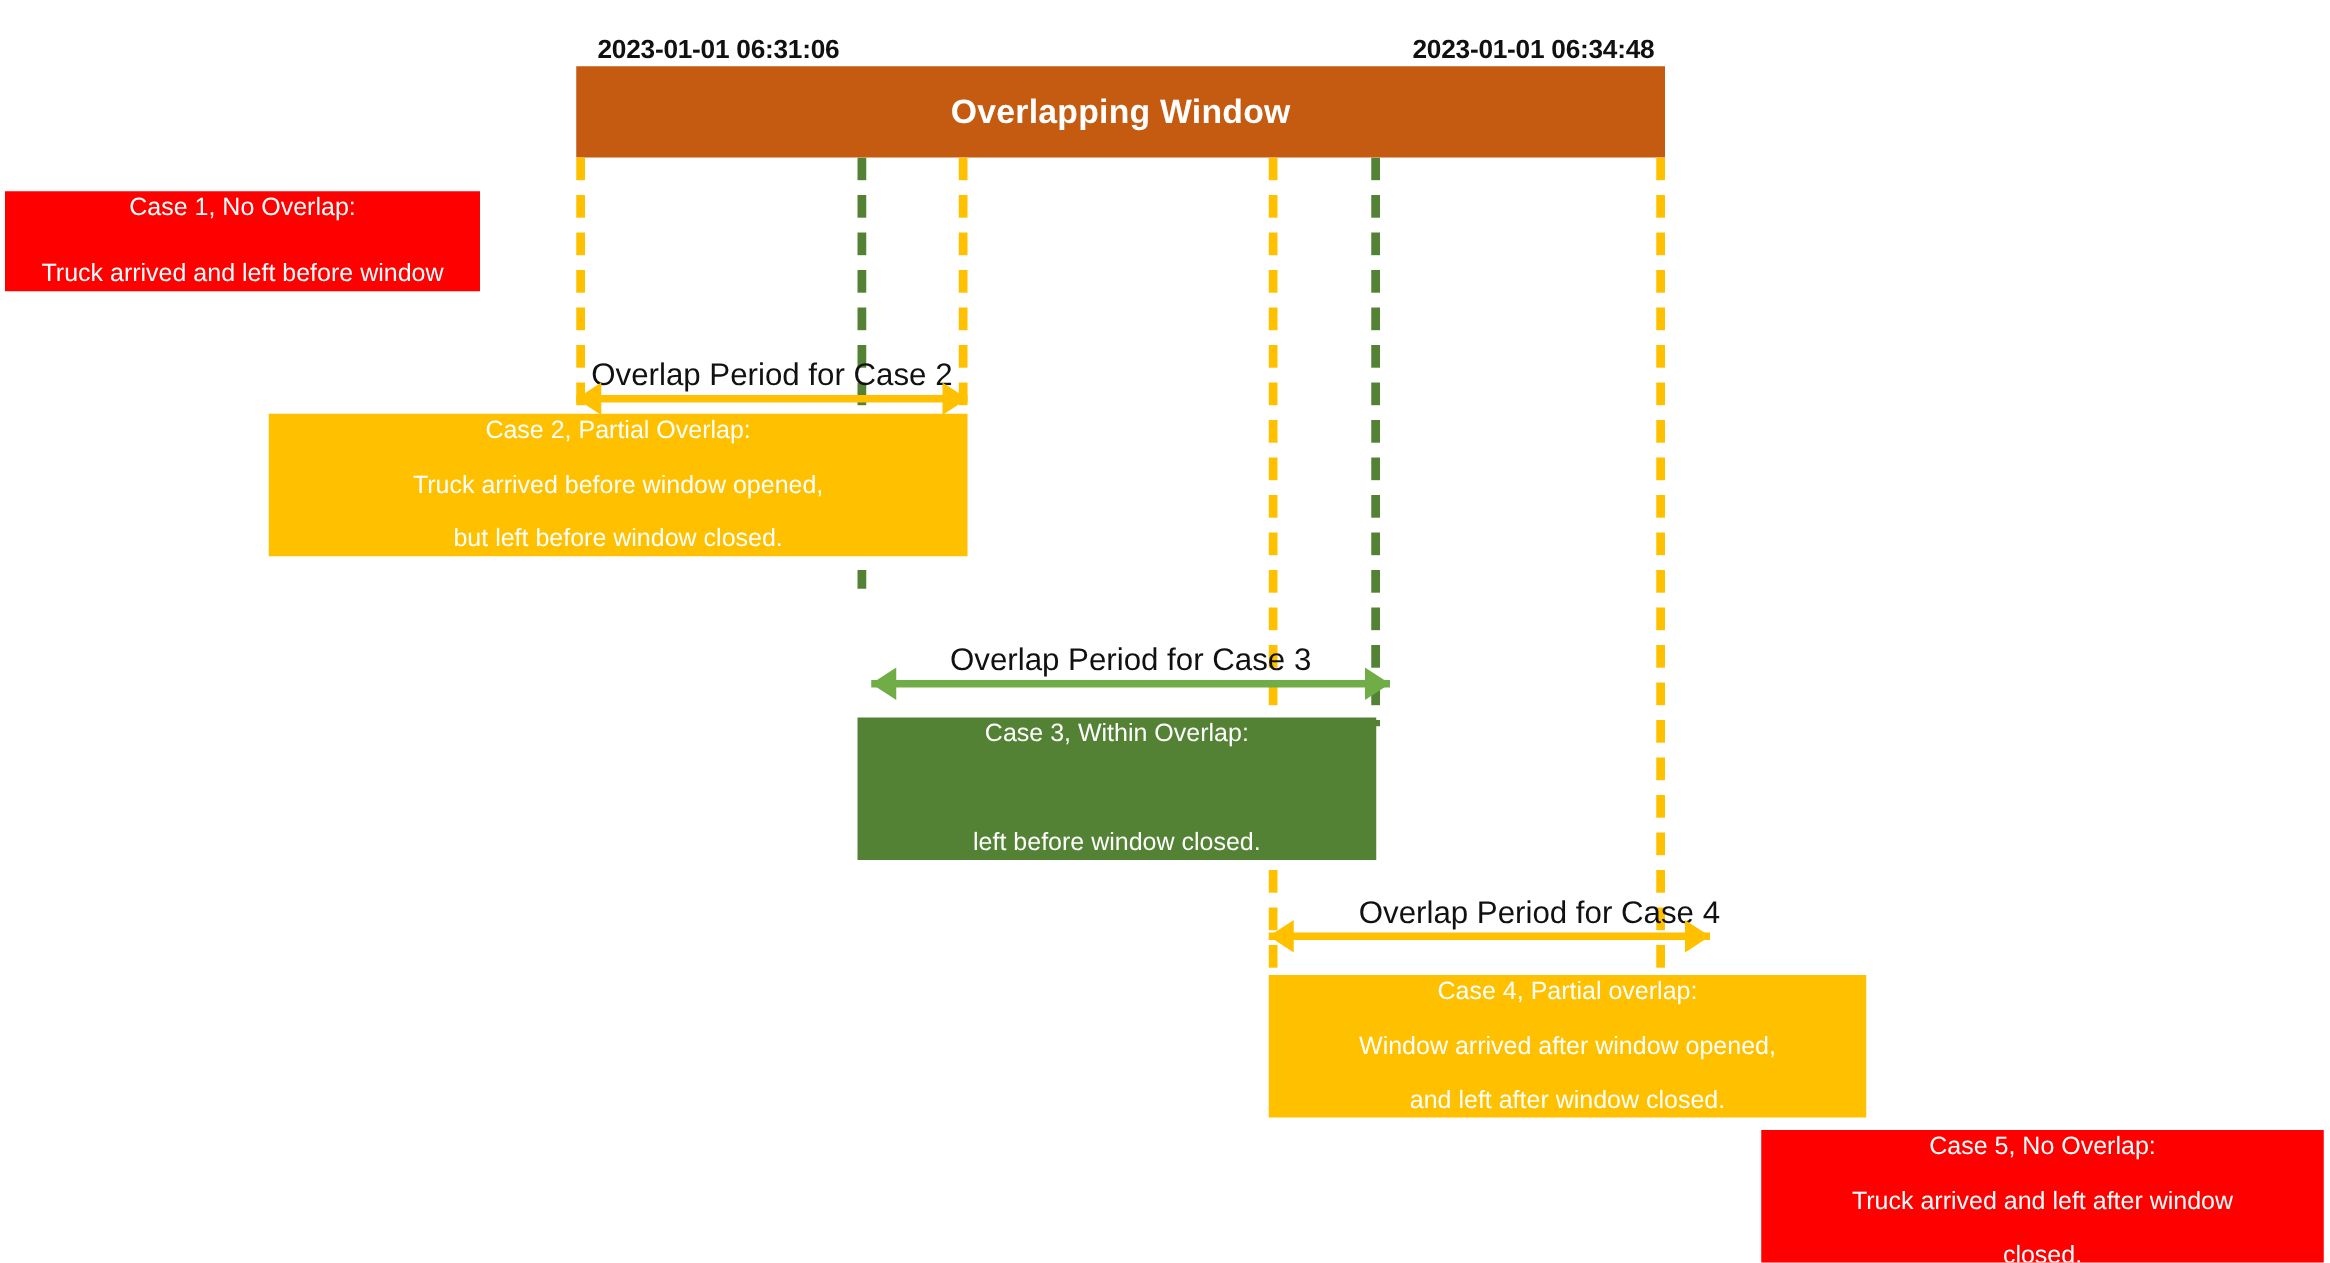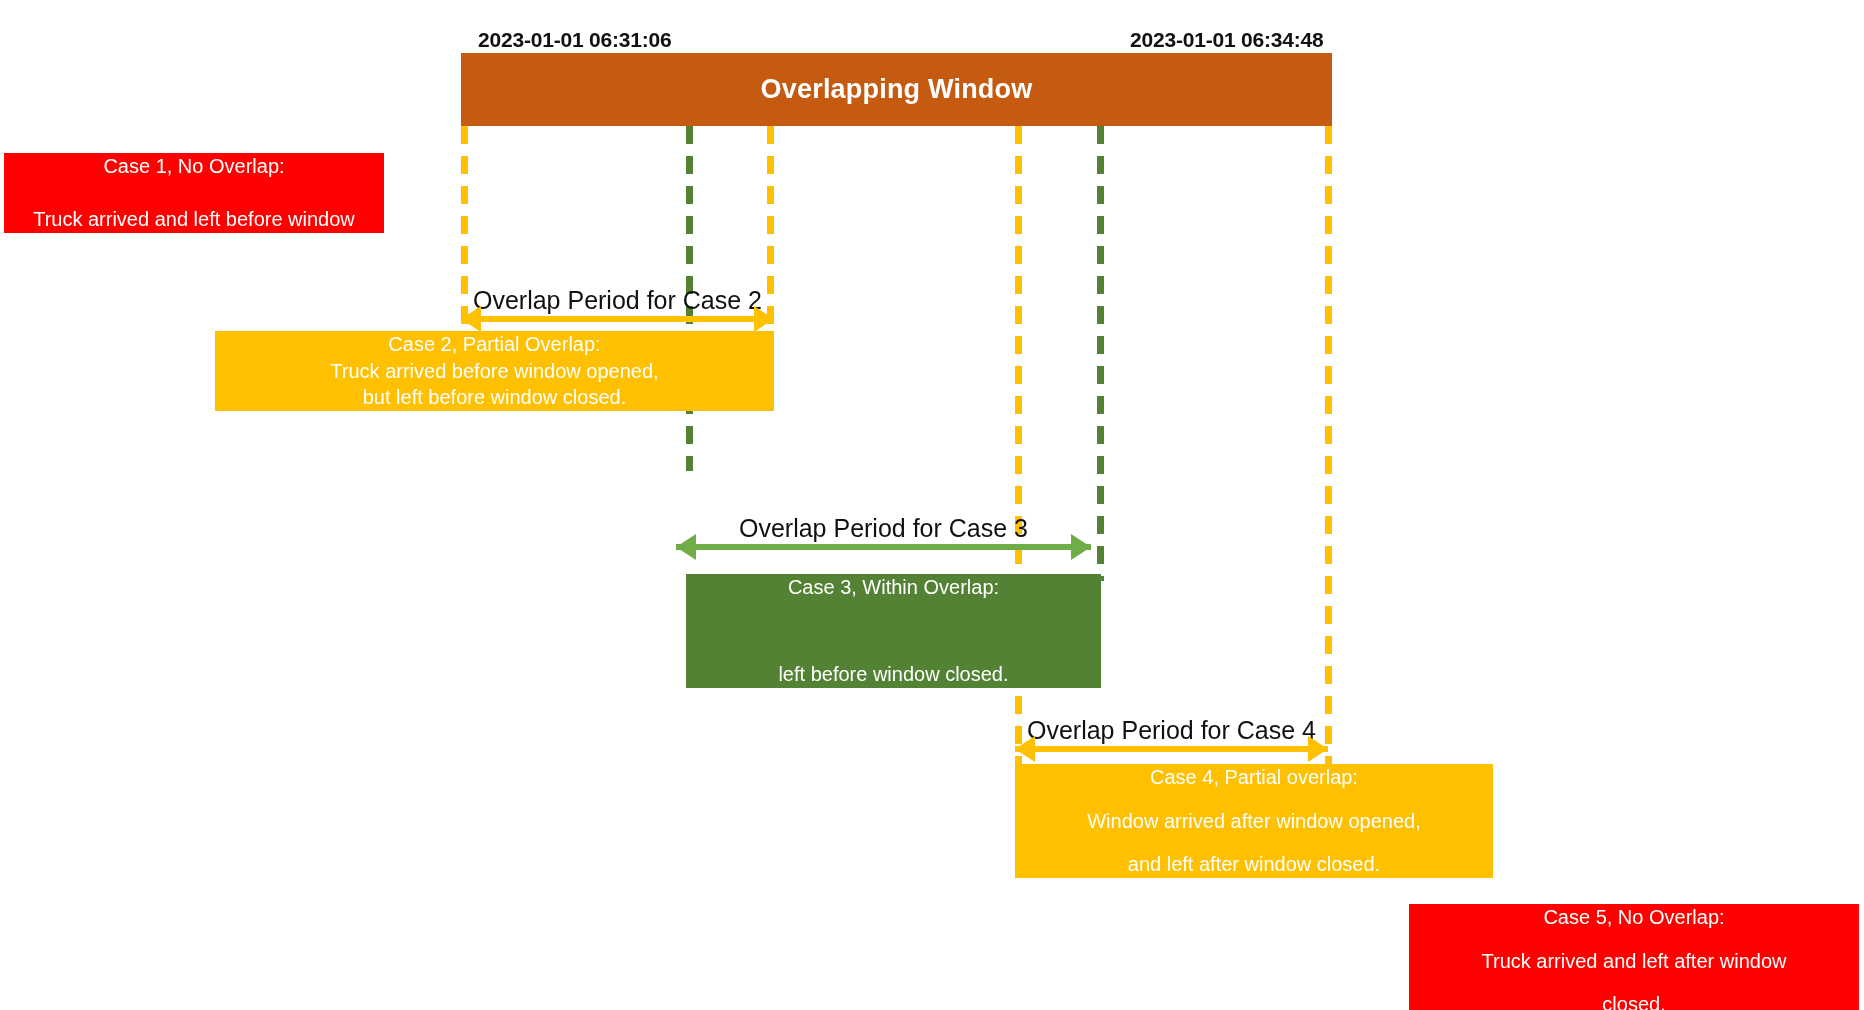--- a/index.html
+++ b/index.html
@@ -119,46 +119,46 @@
     <span class="ln">Truck arrived and left before window</span>
   </div>
 
   <div class="arrow-group a-yellow" style="left:461px;top:270px;width:313px;height:50px;">
     <div class="arrow-label">Overlap Period for Case 2</div>
     <div class="arrow-line"></div>
     <div class="arrow-head left"></div>
     <div class="arrow-head right"></div>
   </div>
 
-  <div class="case-box yellow" style="left:215px;top:315px;width:559px;height:80px;">
+  <div class="case-box yellow" style="left:215px;top:315px;width:559px;height:114px;">
     <span class="ln">Case 2, Partial Overlap:</span>
     <span class="ln">Truck arrived before window opened,</span>
     <span class="ln">but left before window closed.</span>
   </div>
 
-  <div class="arrow-group a-green" style="left:676px;top:498px;width:415px;height:50px;">
+  <div class="arrow-group a-green" style="left:697px;top:498px;width:415px;height:50px;">
     <div class="arrow-label">Overlap Period for Case 3</div>
     <div class="arrow-line"></div>
     <div class="arrow-head left"></div>
     <div class="arrow-head right"></div>
   </div>
 
   <div class="case-box green" style="left:686px;top:558px;width:415px;height:114px;">
     <span class="ln">Case 3, Within Overlap:</span>
     <span class="ln">left before window closed.</span>
   </div>
 
-  <div class="arrow-group a-yellow" style="left:1015px;top:700px;width:313px;height:50px;">
+  <div class="arrow-group a-yellow" style="left:1015px;top:700px;width:313px;height:50px;padding-left:40px;">
     <div class="arrow-label">Overlap Period for Case 4</div>
     <div class="arrow-line"></div>
     <div class="arrow-head left"></div>
     <div class="arrow-head right"></div>
   </div>
 
-  <div class="case-box yellow" style="left:1015px;top:748px;width:478px;height:114px;">
+  <div class="case-box yellow" style="left:1015px;top:764px;width:478px;height:114px;">
     <span class="ln">Case 4, Partial overlap:</span>
     <span class="ln">Window arrived after window opened,</span>
     <span class="ln">and left after window closed.</span>
   </div>
 
   <div class="case-box red" style="left:1409px;top:888px;width:450px;height:114px;">
     <span class="ln">Case 5, No Overlap:</span>
     <span class="ln">Truck arrived and left after window</span>
     <span class="ln">closed.</span>
   </div>

